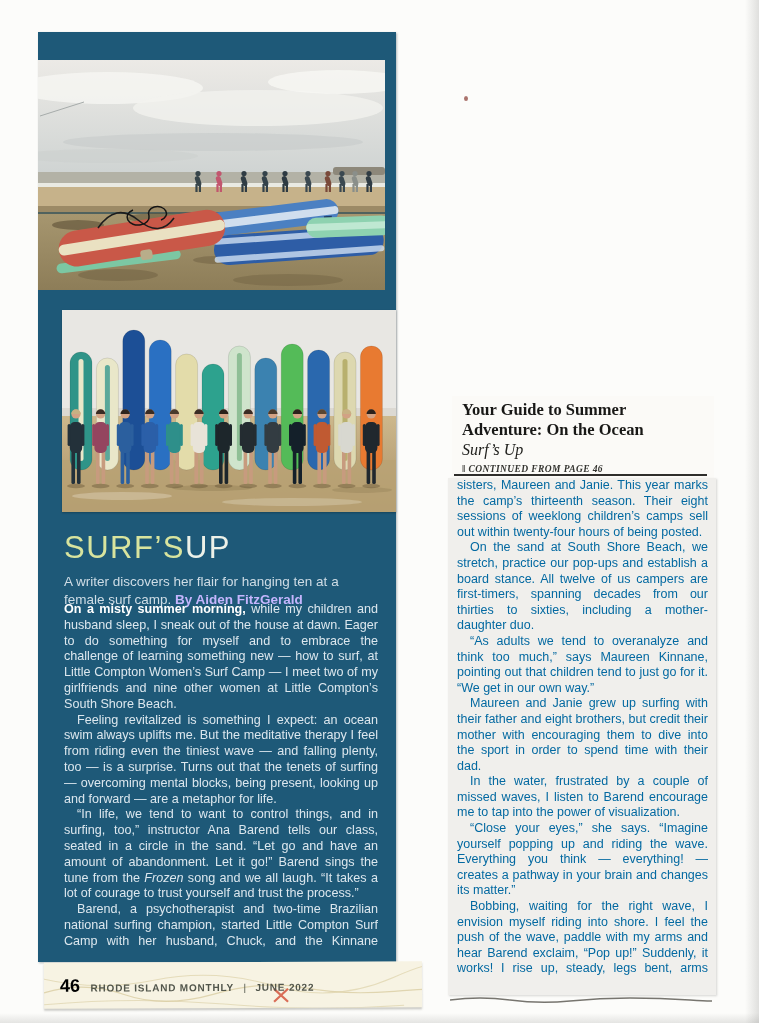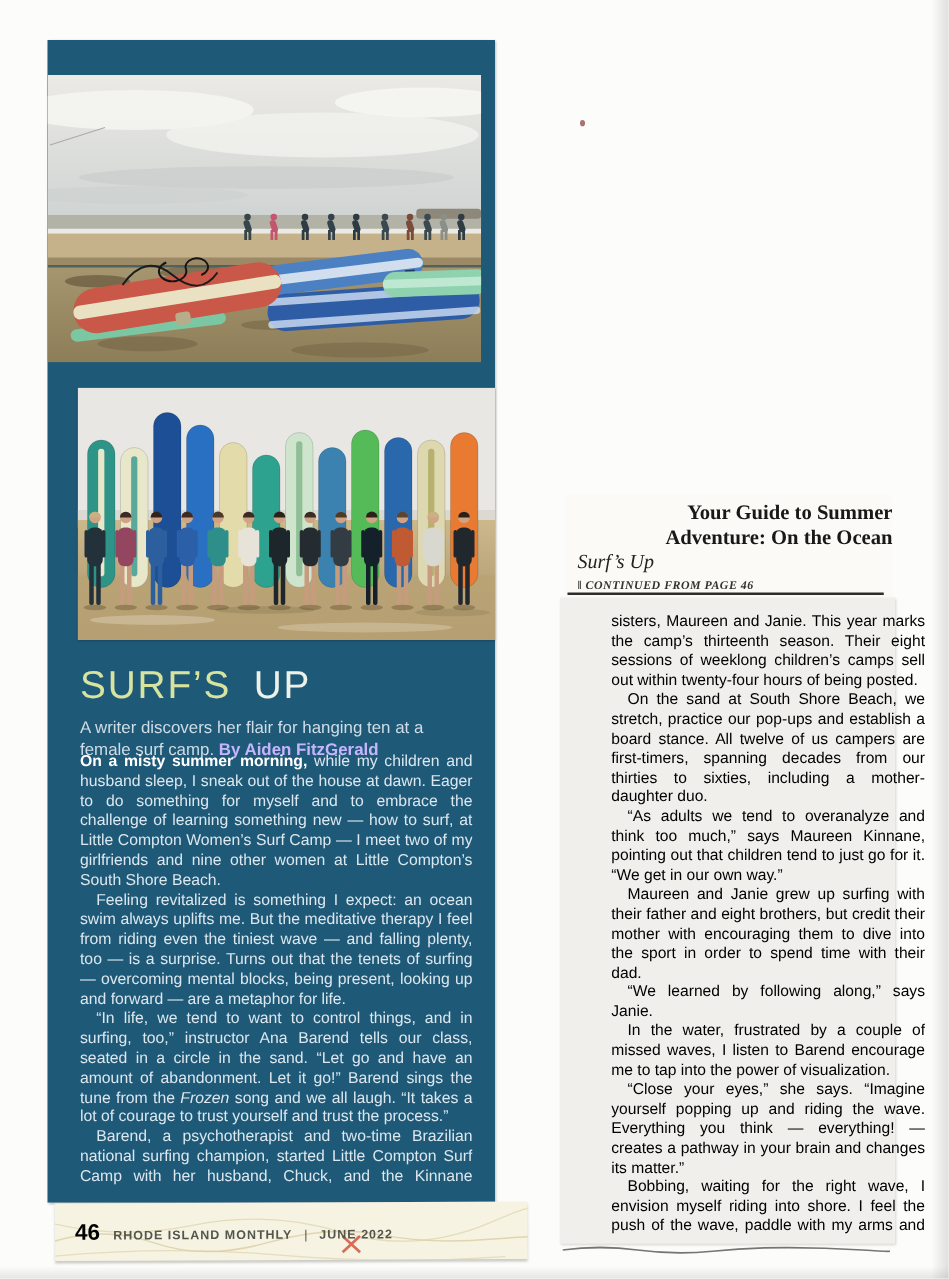--- a/index.html
+++ b/index.html
@@ -21,21 +21,21 @@
     position:absolute;left:38px;top:32px;width:358px;height:930px;
     background:#1e5978;box-shadow:1px 1px 2px rgba(40,60,70,.35);
   }
   .photo{position:absolute;overflow:hidden;}
   .photo svg{display:block;width:100%;height:100%;}
   .photo-beach{left:0;top:28px;width:347px;height:230px;}
   .photo-lineup{left:24px;top:278px;width:334px;height:202px;box-shadow:0 1px 2px rgba(0,0,0,.25);}
 
   .headline{position:absolute;left:26px;top:498px;font-size:31px;letter-spacing:1.5px;font-weight:400;}
   .headline .w1{color:#d8e49e;}
-  .headline .w2{color:#edf1e8;margin-left:18px;}
+  .headline .w2{color:#edf1e8;margin-left:0;}
   .subtitle{position:absolute;left:26px;top:541px;width:300px;
     font-size:13.5px;line-height:18px;color:#cfdde6;}
   .subtitle b{color:#c4b5fd;}
   .card-body{
     position:absolute;left:26px;top:570px;width:314px;height:352px;
     font-size:12.6px;line-height:15.8px;color:#dce7ee;text-align:justify;overflow:hidden;
   }
   .card-body p{margin:0;}
   .card-body p.ind{text-indent:13px;}
   .card-body .lead{font-weight:bold;color:#ffffff;}
@@ -57,34 +57,34 @@
   .footer-text .mag{font-size:10px;font-weight:bold;letter-spacing:.8px;color:#52564c;margin-left:6px;}
   .footer-text .sep{font-size:10px;color:#52564c;margin:0 5px;}
   .footer-text .issue{font-size:10px;font-weight:bold;letter-spacing:.8px;color:#52564c;margin-top:16px;}
 
   
   .right-clip-header{
     position:absolute;left:452px;top:396px;width:262px;height:82px;
     background:#fbfaf7;padding:4px 0 0 10px;box-sizing:border-box;
   }
   .kicker{font-family:"Liberation Serif",serif;font-weight:bold;font-size:16.5px;
-    line-height:20px;color:#181816;margin:0;text-align:right;}
+    line-height:20px;color:#181816;margin:0;}
   .article-title{font-family:"Liberation Serif",serif;font-style:italic;font-size:16px;
     color:#22221f;margin:1px 0 0 0;}
   .cont-from{font-family:"Liberation Serif",serif;font-weight:bold;font-size:9.5px;
     letter-spacing:.4px;color:#33332f;margin-top:5px;font-style:italic;}
   .divider-rule{position:absolute;left:454px;top:474px;width:253px;height:2px;background:#2e2d2b;}
 
   .right-body-wrap{
     position:absolute;left:448px;top:478px;width:268px;height:517px;
     background:#f0efec;box-shadow:1px 1px 2px rgba(100,100,95,.25);
   }
   .right-article-body{
-    position:absolute;left:9px;top:12px;width:251px;height:500px;overflow:hidden;
-    font-size:12.5px;line-height:15.6px;color:#000000;text-align:justify;margin-left:32px;
+    position:absolute;left:9px;top:0;width:251px;height:500px;overflow:hidden;
+    font-size:12.5px;line-height:15.6px;color:#0369a1;text-align:justify;
   }
   .right-article-body p{margin:0;text-indent:13px;}
   .right-article-body p.noindent{text-indent:0;}
   .torn-edge{position:absolute;left:450px;top:994px;width:262px;height:10px;}
 </style>
 </head>
 <body>
 
 <div class="scan-edge-right"></div>
 <div class="scan-edge-bottom"></div>
@@ -419,21 +419,20 @@
   <div class="cont-from">‖ CONTINUED FROM PAGE 46</div>
 </div>
 <div class="divider-rule"></div>
 
 <div class="right-body-wrap">
   <div class="right-article-body">
       <p class="noindent">sisters, Maureen and Janie. This year marks the camp’s thirteenth season. Their eight sessions of weeklong children’s camps sell out within twenty-four hours of being posted.</p>
       <p>On the sand at South Shore Beach, we stretch, practice our pop-ups and establish a board stance. All twelve of us campers are first-timers, spanning decades from our thirties to sixties, including a mother-daughter duo.</p>
       <p>“As adults we tend to overanalyze and think too much,” says Maureen Kinnane, pointing out that children tend to just go for it. “We get in our own way.”</p>
       <p>Maureen and Janie grew up surfing with their father and eight brothers, but credit their mother with encouraging them to dive into the sport in order to spend time with their dad.</p>
-      <p>“We learned by following along,” says Janie.</p>
       <p>In the water, frustrated by a couple of missed waves, I listen to Barend encourage me to tap into the power of visualization.</p>
       <p>“Close your eyes,” she says. “Imagine yourself popping up and riding the wave. Everything you think — everything! — creates a pathway in your brain and changes its matter.”</p>
       <p>Bobbing, waiting for the right wave, I envision myself riding into shore. I feel the push of the wave, paddle with my arms and hear Barend exclaim, “Pop up!” Suddenly, it works! I rise up, steady, legs bent, arms stretched wide, moving on top of water. I am letting go and ready for anything.</p>
     </div>
 </div>
 <svg class="torn-edge" width="262" height="10" style="position:absolute;left:450px;top:994px;">
   <path d="M0,6 q30,-4 60,0 t60,1 t60,-3 t60,2 t22,0" stroke="#77756f" stroke-width="1.4" fill="none"></path>
 </svg>
 
 </body></html>

